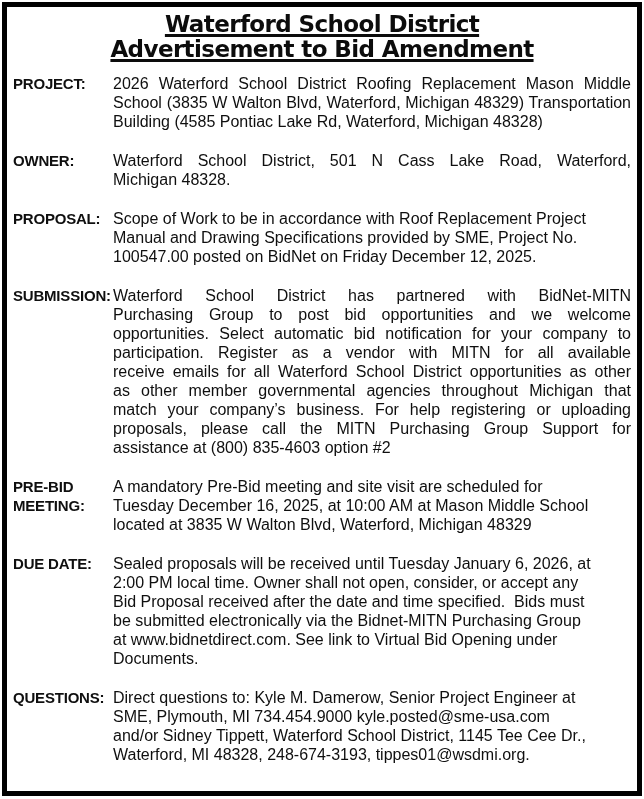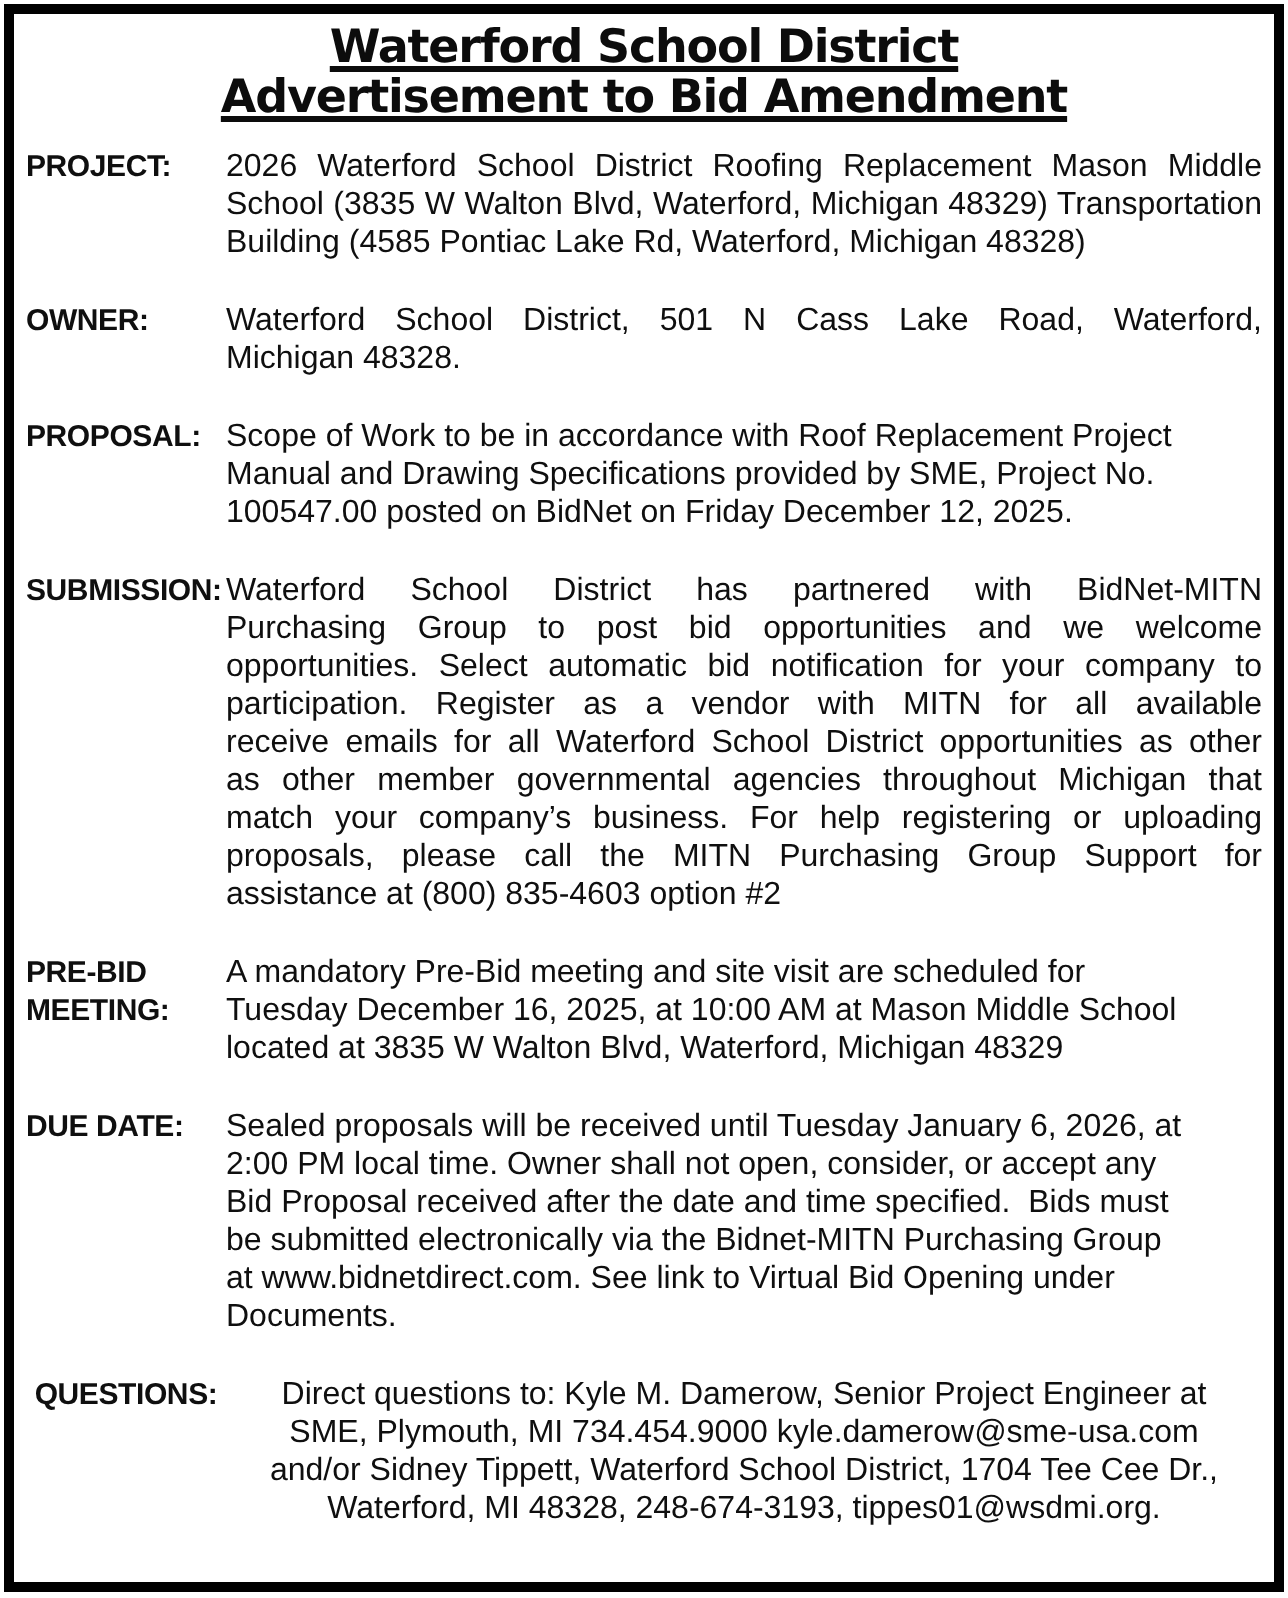--- a/index.html
+++ b/index.html
@@ -42,21 +42,21 @@
     color: #0c0c0c;
     text-decoration: underline;
     text-decoration-thickness: 3px;
     text-underline-offset: 2px;
   }
   .section {
     display: flex;
     align-items: flex-start;
     margin: 0 0 20px 0;
   }
-  .section:last-child { margin-bottom: 2px; text-align: center; }
+  .section:last-child { margin-bottom: 2px; }
   .label {
     flex: 0 0 100px;
     width: 100px;
     font-weight: bold;
     font-size: 15px;
     line-height: 19px;
     letter-spacing: -0.2px;
   }
   .body {
     flex: 1 1 auto;
@@ -148,21 +148,21 @@
             <div class="line">be submitted electronically via the Bidnet-MITN Purchasing Group</div>
             <div class="line">at www.bidnetdirect.com. See link to Virtual Bid Opening under</div>
             <div class="line">Documents.</div>
           </div>
   </div>
 
   <div class="section">
     <div class="label">QUESTIONS:</div>
     <div class="body">
             <div class="line">Direct questions to: Kyle M. Damerow, Senior Project Engineer at</div>
-            <div class="line">SME, Plymouth, MI 734.454.9000 kyle.damerow@sme-usa.com</div>
-            <div class="line">and/or Sidney Tippett, Waterford School District, 1704 Tee Cee Dr.,</div>
+            <div class="line">SME, Plymouth, MI 734.454.9000 kyle.posted@sme-usa.com</div>
+            <div class="line">and/or Sidney Tippett, Waterford School District, 1145 Tee Cee Dr.,</div>
             <div class="line">Waterford, MI 48328, 248-674-3193, tippes01@wsdmi.org.</div>
           </div>
   </div>
 </main>
 
   </div>
 </div>
 
 </body></html>

